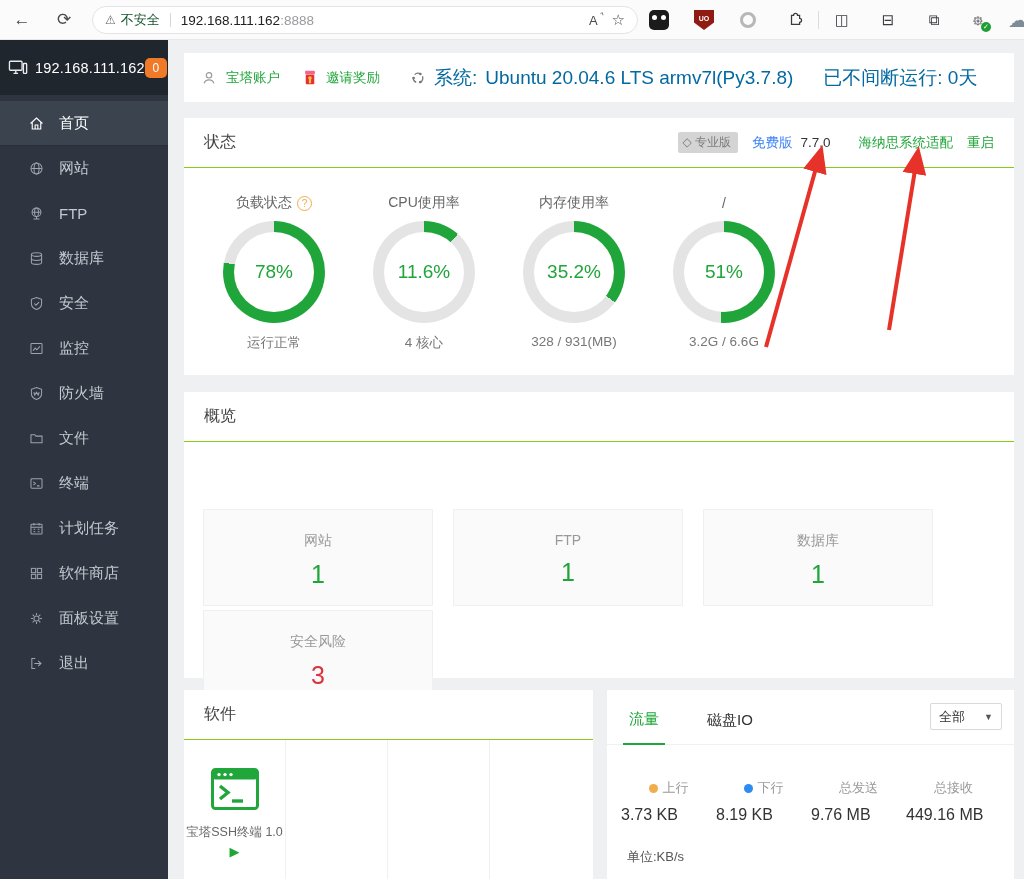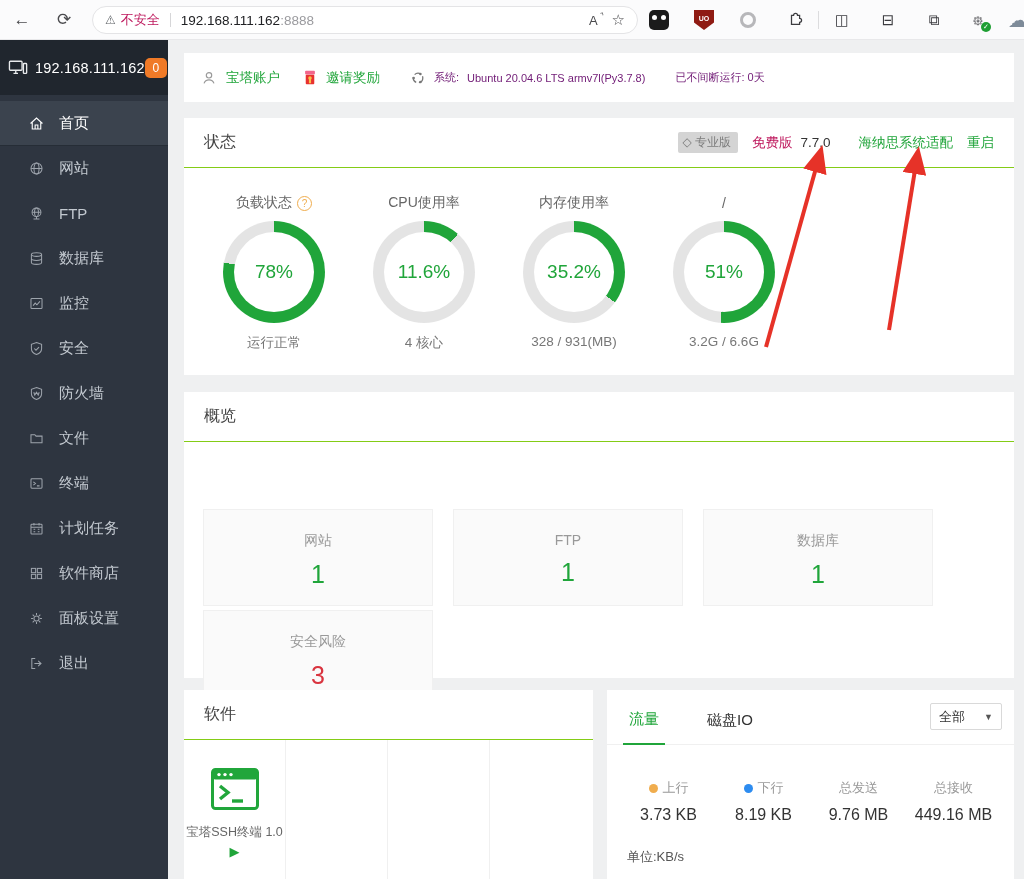--- a/index.html
+++ b/index.html
@@ -9,21 +9,21 @@
 
   
   .browser-bar { position:absolute; top:0; left:0; width:1024px; height:40px;
     background:#fbfbfc; border-bottom:1px solid #e8e8ea; z-index:5; }
   .nav-btn { position:absolute; top:8px; width:24px; height:24px; color:#4a4a4d;
     font-size:17px; line-height:24px; text-align:center; cursor:pointer; }
   .addr-pill { position:absolute; left:92px; top:6px; width:546px; height:28px;
     background:#fff; border:1px solid #e4e4e6; border-radius:14px;
     display:flex; align-items:center; padding:0 12px; }
   .warn-ico { color:#5f6367; font-size:12px; margin-right:5px; }
-  .sec-label { color:#be185d; font-size:13px; }
+  .sec-label { color:#14532d; font-size:13px; }
   .pill-div { width:1px; height:14px; background:#d6d6d8; margin:0 10px; }
   .url-host { color:#202124; font-size:13.5px; }
   .url-port { color:#9a9a9e; font-size:13.5px; }
   .pill-right { margin-left:auto; display:flex; align-items:center; gap:14px; color:#4a4a4d; }
   .read-aloud { font-size:13px; position:relative; }
   .read-aloud::after { content:"\2039"; position:absolute; top:-4px; right:-6px; font-size:9px; transform:rotate(125deg); }
   .fav-star { font-size:15px; }
   .ext-ico { position:absolute; top:10px; width:20px; height:20px; }
   .darkreader { background:#1b1b1b; border-radius:5px; }
   .darkreader::before, .darkreader::after { content:""; position:absolute; top:5px; width:5px; height:5px;
@@ -52,31 +52,31 @@
   .menu li svg { flex:0 0 auto; opacity:.75; }
   .menu li.active { background:#3b434e; color:#fff; border-bottom:1px solid #262d36;}
   .menu li.active svg { opacity:1; }
 
   
   .panel { position:absolute; background:#fff; }
   .acct-bar { left:184px; top:53px; width:830px; height:49px; display:flex; align-items:center;
     padding:0 16px; gap:8px; }
   .acct-ico { display:flex; align-items:center; }
   .green-link { color:#20a53a; font-size:13.5px; text-decoration:none; cursor:pointer; }
-  .sys-label, .sys-value, .uptime { color:#701a75; font-size:11px; }
+  .sys-label, .sys-value, .uptime { color:#0369a1; font-size:19px; }
   .gap-l { margin-left:14px; } .gap-xl { margin-left:22px; }
 
   .status-panel { left:184px; top:118px; width:830px; height:257px; }
   .panel-head { height:50px; border-bottom:1px solid #84cc16; display:flex; align-items:center;
     padding:0 20px; }
   .panel-title { font-size:16px; color:#444; }
   .status-right { margin-left:auto; display:flex; align-items:center; gap:14px; }
   .pro-badge { background:#d4d4d4; color:#7d7d7d; font-size:12px; padding:2px 7px 2px 4px;
     border-radius:2px; cursor:pointer; }
-  .edition { color:#be185d; font-size:13.5px; }
+  .edition { color:#3b82f6; font-size:13.5px; }
   .version { color:#333; font-size:13.5px; margin-left:-6px; }
   .status-link { color:#20a53a; font-size:13.5px; cursor:pointer; text-decoration:none; }
 
   .gauges { display:flex; padding:26px 0 0 36px; gap:42px; }
   .gauge { width:108px; display:flex; flex-direction:column; align-items:center; }
   .gauge-title { font-size:14px; color:#666; display:flex; align-items:center; gap:5px; height:18px;}
   .help-ico { width:15px; height:15px; border:1px solid #f0ad4e; color:#f0ad4e; border-radius:50%;
     font-size:10px; line-height:14px; text-align:center; cursor:pointer; }
   .ring { position:relative; width:102px; height:102px; border-radius:50%; margin-top:9px; }
   .ring::before { content:""; position:absolute; inset:11px; background:#fff; border-radius:50%; }
@@ -105,21 +105,21 @@
   .traffic-panel { left:607px; top:690px; width:407px; height:189px; }
   .traffic-head { height:55px; border-bottom:1px solid #f0f0f0; display:flex; align-items:flex-end;
     padding:0 16px; position:relative; }
   .tab { font-size:15px; color:#333; padding:0 6px 14px 6px; margin-right:36px; cursor:pointer; }
   .tab.active { color:#20a53a; border-bottom:2px solid #20a53a; margin-bottom:-1px; }
   .filter-select { position:absolute; right:12px; top:13px; width:72px; height:27px;
     border:1px solid #d9d9d9; border-radius:2px; font-size:13px; color:#333; display:flex;
     align-items:center; padding:0 8px; cursor:pointer; background:#fff; }
   .chev { margin-left:auto; font-size:9px; color:#555; }
   .traffic-stats { display:flex; padding:34px 10px 0 14px; }
-  .t-col { width:95px; text-align:center; }
+  .t-col { width:95px; }
   .t-label { font-size:13px; color:#999; display:flex; align-items:center; justify-content:center; gap:5px; }
   .dot { width:9px; height:9px; border-radius:50%; display:inline-block; }
   .t-value { margin-top:9px; font-size:16px; color:#333; }
   .t-unit { position:absolute; left:20px; top:158px; font-size:13px; color:#555; }
 
   .arrows-layer { position:absolute; left:0; top:0; z-index:9; pointer-events:none; }
 </style>
 </head>
 <body>
 
@@ -192,31 +192,31 @@
       </li>
       <li>
         <svg width="17" height="17" viewBox="0 0 20 20" fill="none" stroke="currentColor" stroke-width="1.2">
             <ellipse cx="10" cy="5.3" rx="6" ry="2.2"></ellipse>
             <path d="M4 5.3 V14.6 C4 15.9 6.7 16.9 10 16.9 C13.3 16.9 16 15.9 16 14.6 V5.3 M4 10 C4 11.3 6.7 12.3 10 12.3 C13.3 12.3 16 11.3 16 10"></path>
           </svg>
         <span>数据库</span>
       </li>
       <li>
         <svg width="17" height="17" viewBox="0 0 20 20" fill="none" stroke="currentColor" stroke-width="1.2">
+            <path d="M10 3 L16 5 V10 C16 13.4 13.5 15.9 10 17 C6.5 15.9 4 13.4 4 10 V5 Z"></path>
+            <path d="M7.4 10 L9.4 12 L13 8.4"></path>
+          </svg>
+        <span>安全</span>
+      </li>
+      <li>
+        <svg width="17" height="17" viewBox="0 0 20 20" fill="none" stroke="currentColor" stroke-width="1.2">
             <rect x="3.5" y="4" width="13" height="12" rx="1"></rect>
             <path d="M6 12.5 L8.5 9.5 L10.5 11.5 L14 7.5"></path>
           </svg>
         <span>监控</span>
-      </li>
-      <li>
-        <svg width="17" height="17" viewBox="0 0 20 20" fill="none" stroke="currentColor" stroke-width="1.2">
-            <path d="M10 3 L16 5 V10 C16 13.4 13.5 15.9 10 17 C6.5 15.9 4 13.4 4 10 V5 Z"></path>
-            <path d="M7.4 10 L9.4 12 L13 8.4"></path>
-          </svg>
-        <span>安全</span>
       </li>
       <li>
         <svg width="17" height="17" viewBox="0 0 20 20" fill="none" stroke="currentColor" stroke-width="1.2">
             <path d="M10 3 L16 5 V10 C16 13.4 13.5 15.9 10 17 C6.5 15.9 4 13.4 4 10 V5 Z"></path>
             <path d="M6.8 8.5 L8 11.8 L10 8.5 L12 11.8 L13.2 8.5"></path>
           </svg>
         <span>防火墙</span>
       </li>
       <li>
         <svg width="17" height="17" viewBox="0 0 20 20" fill="none" stroke="currentColor" stroke-width="1.2">

